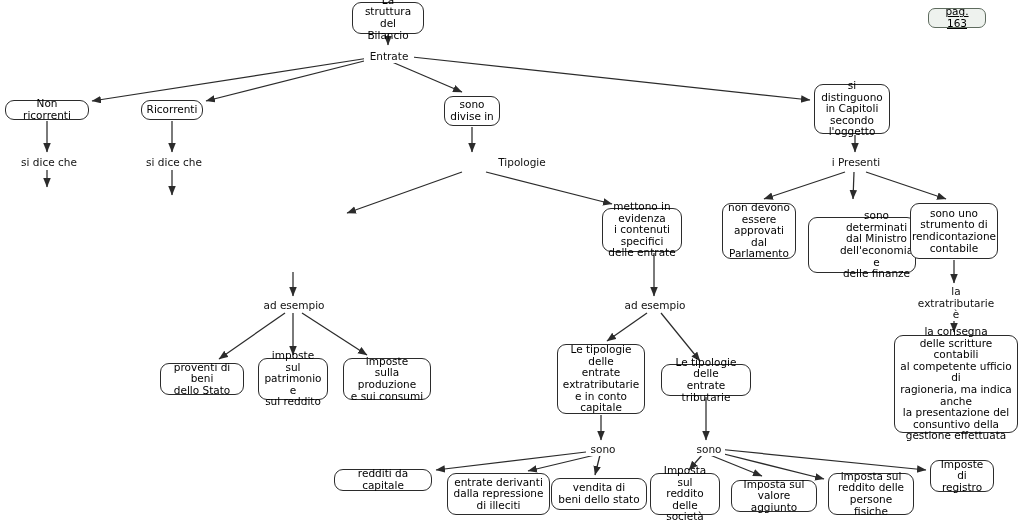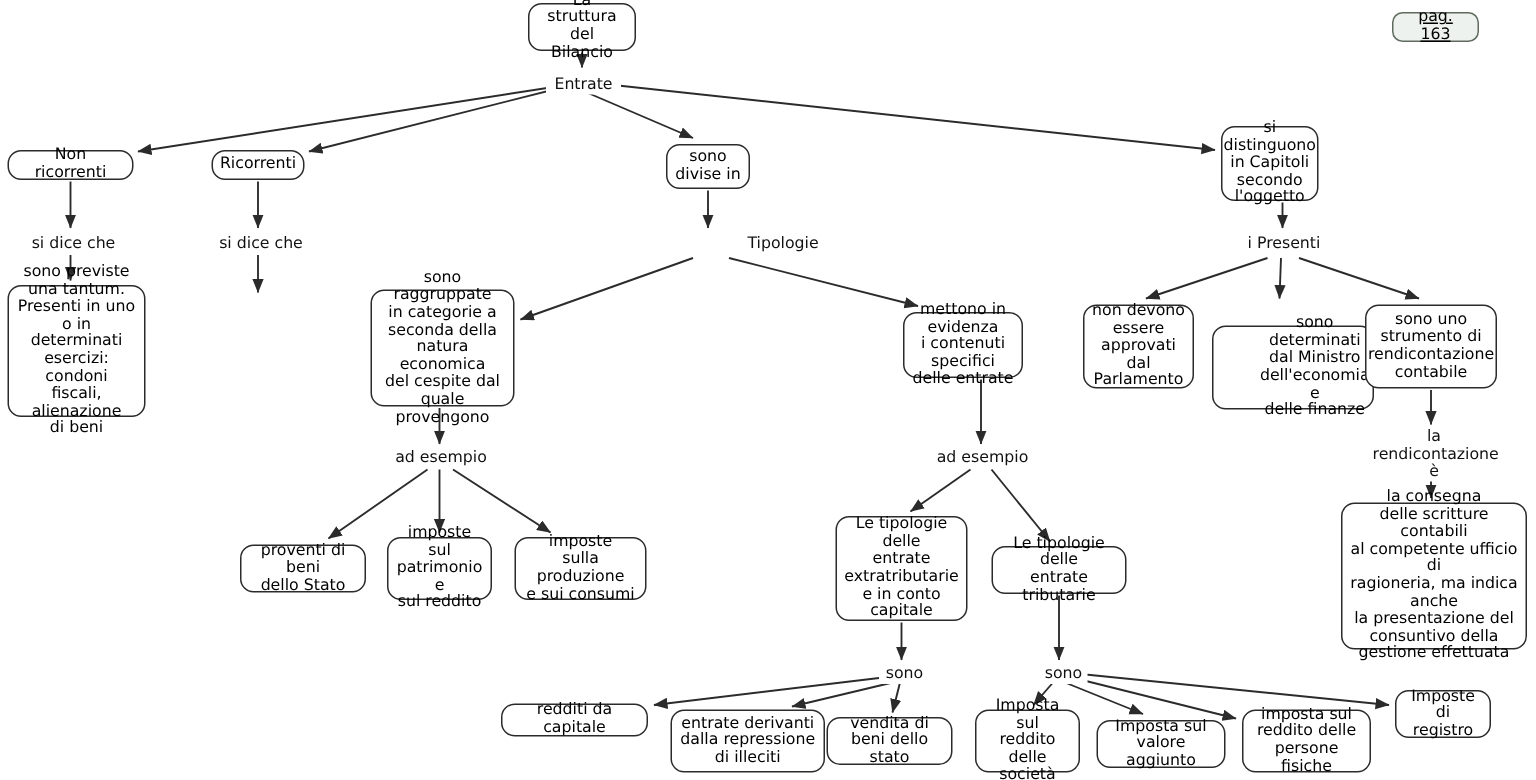--- a/index.html
+++ b/index.html
@@ -106,37 +106,24 @@
     </g>
   </svg>
 
   <div class="node" style="left:352px;top:2px;width:72px;height:32px;">La struttura
 del Bilancio</div>
   <div class="node page" style="left:928px;top:8px;width:58px;height:20px;">pag. 163</div>
   <div class="node" style="left:5px;top:100px;width:84px;height:20px;">Non ricorrenti</div>
   <div class="node" style="left:141px;top:100px;width:62px;height:20px;">Ricorrenti</div>
   <div class="node" style="left:444px;top:96px;width:56px;height:30px;">sono
 divise in</div>
-  <div class="node" style="left:814px;top:84px;width:65px;height:50px;">si distinguono
+  <div class="node" style="left:814px;top:84px;width:76px;height:50px;">si distinguono
 in Capitoli
 secondo
 l'oggetto</div>
-  <div class="node" style="left:5px;top:190px;width:92px;height:88px;">sono previste
-una tantum.
-Presenti in uno
-o in determinati
-esercizi: condoni
-fiscali, alienazione
-di beni</div>
-  <div class="node" style="left:247px;top:193px;width:96px;height:78px;">sono raggruppate
-in categorie a
-seconda della
-natura economica
-del cespite dal
-quale provengono</div>
   <div class="node" style="left:602px;top:208px;width:80px;height:44px;text-align:center;">mettono in evidenza
 i contenuti specifici
 delle entrate</div>
   <div class="node" style="left:722px;top:203px;width:74px;height:56px;">non devono
 essere
 approvati dal
 Parlamento</div>
   <div class="node" style="left:808px;top:217px;width:108px;height:56px;padding-left:34px;">sono determinati
 dal Ministro
 dell'economia e
@@ -164,39 +151,39 @@
 entrate
 extratributarie
 e in conto
 capitale</div>
   <div class="node" style="left:661px;top:364px;width:90px;height:32px;">Le tipologie delle
 entrate tributarie</div>
   <div class="node" style="left:334px;top:469px;width:98px;height:22px;">redditi da capitale</div>
   <div class="node" style="left:447px;top:473px;width:103px;height:42px;text-align:center;">entrate derivanti
 dalla repressione
 di illeciti</div>
-  <div class="node" style="left:551px;top:478px;width:84px;height:32px;">vendita di
+  <div class="node" style="left:551px;top:478px;width:96px;height:32px;">vendita di
 beni dello stato</div>
   <div class="node" style="left:650px;top:473px;width:70px;height:42px;">Imposta sul
 reddito
 delle società</div>
   <div class="node" style="left:731px;top:480px;width:86px;height:32px;">Imposta sul
 valore aggiunto</div>
   <div class="node" style="left:828px;top:473px;width:86px;height:42px;">imposta sul
 reddito delle
 persone fisiche</div>
   <div class="node" style="left:930px;top:460px;width:64px;height:32px;">Imposte
 di registro</div>
 
   <div class="label" style="left:364px;top:51px;width:48px;">Entrate</div>
   <div class="label" style="left:18px;top:157px;width:60px;">si dice che</div>
   <div class="label" style="left:143px;top:157px;width:60px;">si dice che</div>
   <div class="label" style="left:447px;top:157px;width:52px;margin-left:48px;">Tipologie</div>
   <div class="label" style="left:830px;top:157px;width:50px;">i Presenti</div>
   <div class="label" style="left:262px;top:300px;width:62px;">ad esempio</div>
   <div class="label" style="left:623px;top:300px;width:62px;">ad esempio</div>
   <div class="label" style="left:914px;top:286px;width:82px;">la
-rendicontazione
+extratributarie
 è</div>
   <div class="label" style="left:587px;top:444px;width:30px;">sono</div>
   <div class="label" style="left:693px;top:444px;width:30px;">sono</div>
 
 </div>
 
 </body></html>

